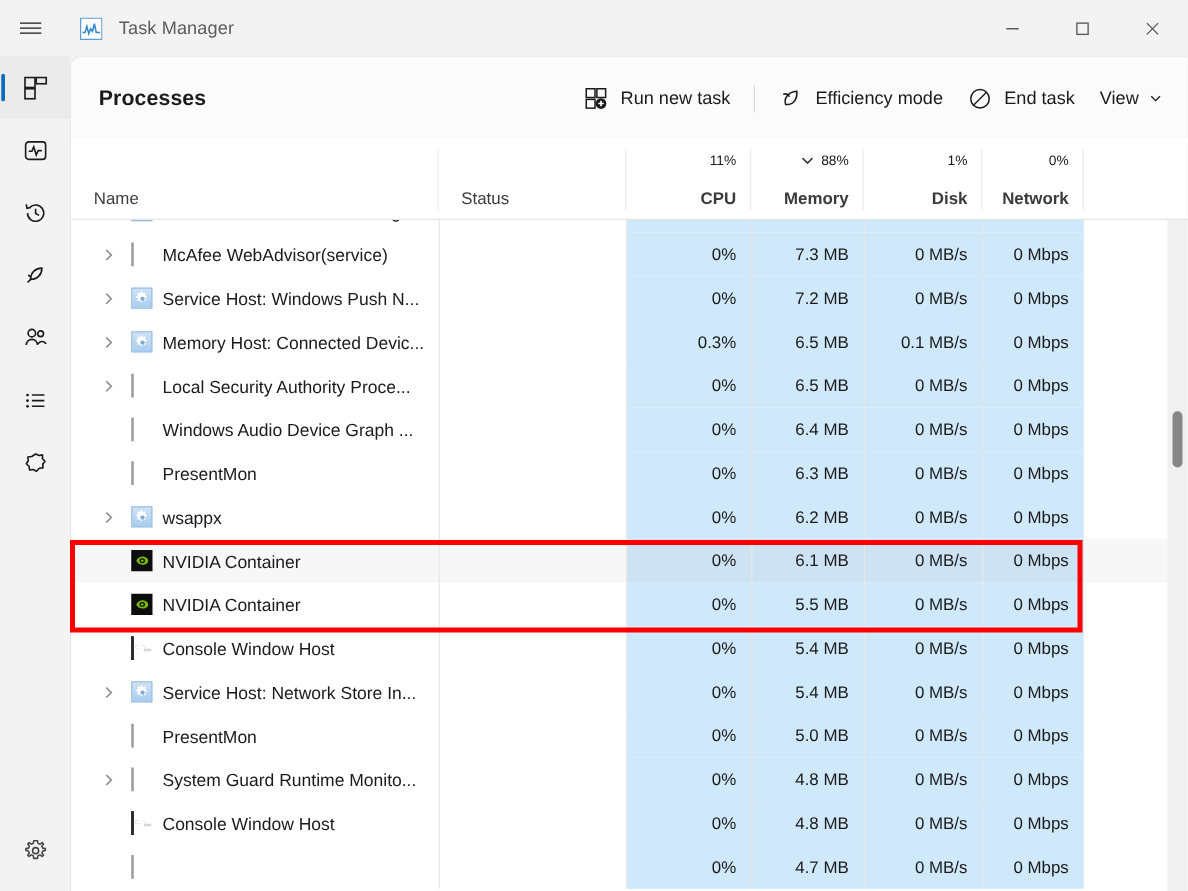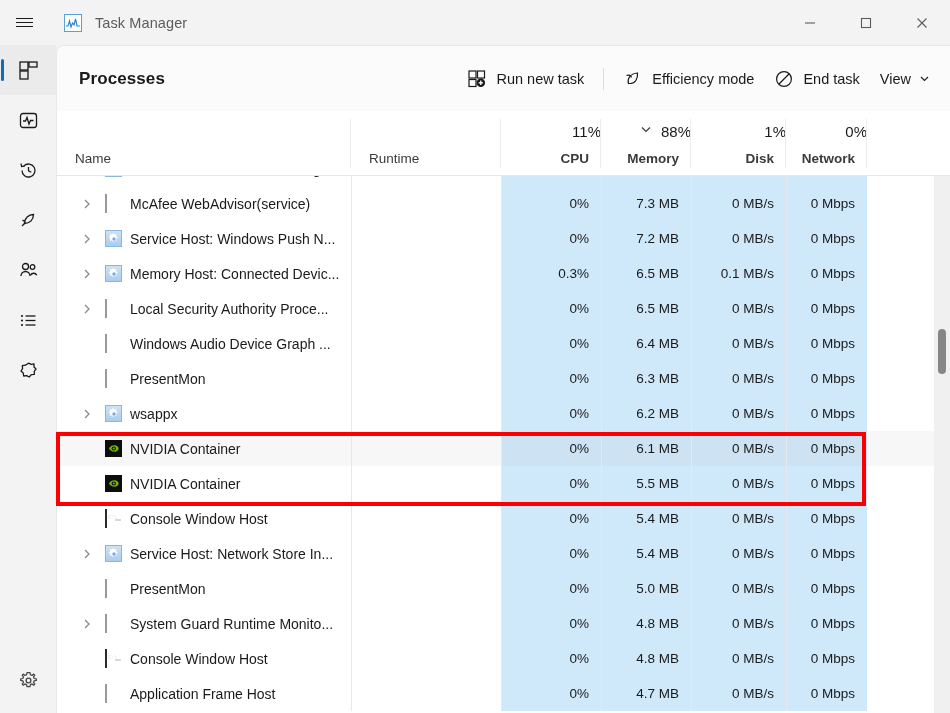--- a/index.html
+++ b/index.html
@@ -139,22 +139,22 @@
     position: relative;
     height: 65px;
     background: #ffffff;
     border-bottom: 1px solid #e6e6e6;
   }
   .colhead {
     position: absolute; top: 0;
     height: 65px;
   }
   .colhead .pct {
-    position: absolute; top: 12px; right: 0;
-    font-size: 15px; color: #1a1a1a;
+    position: absolute; top: 12px; right: 12px;
+    font-size: 11px; color: #1a1a1a;
   }
   .colhead .lbl {
     position: absolute; bottom: 10px;
     font-size: 13.5px; color: #3b3b3b;
   }
   .colhead.num .lbl { right: 12px; font-weight: bold; }
   .colhead.txt .lbl { left: 18px; }
   .colhead .vline {
     position: absolute; right: 0; top: 8px;
     width: 1px; height: 49px; background: #ececec;
@@ -471,21 +471,21 @@
       </div>
     </div>
 
     <div id="table-header">
       <div class="colhead txt" style="left:0;width:294px">
         <span class="lbl">Name</span>
         <span class="vline"></span>
       </div>
 
       <div class="colhead txt" style="left:294px;width:150px">
-        <span class="lbl">Runtime</span>
+        <span class="lbl">Status</span>
         <span class="vline"></span>
       </div>
 
       <div class="colhead num" style="left:444px;width:100px">
         <span class="pct">11%</span>
         <span class="lbl">CPU</span>
         <span class="vline"></span>
       </div>
 
       <div class="colhead num" style="left:544px;width:90px">
@@ -822,21 +822,20 @@
             <div class="val" style="left: 729px; width: 81px;">0 Mbps</div>
           </div>
           <div class="row">
             <div class="band" style="left: 444px; width: 366px;"></div>
             <div class="colsep" style="left: 294px;"></div>
             <div class="colsep" style="left: 444px;"></div>
             <div class="colsep" style="left: 544px;"></div>
             <div class="colsep" style="left: 634px;"></div>
             <div class="colsep" style="left: 729px;"></div>
             <div class="picon"><span class="ic-app"></span></div>
-            <div class="pname">Application Frame Host</div>
             <div class="val" style="left: 294px; width: 150px; justify-content: flex-start; padding-left: 18px;"></div>
             <div class="val" style="left: 444px; width: 100px;">0%</div>
             <div class="val" style="left: 544px; width: 90px;">4.7 MB</div>
             <div class="val" style="left: 634px; width: 95px;">0 MB/s</div>
             <div class="val" style="left: 729px; width: 81px;">0 Mbps</div>
           </div>
         </div>
     </div>
 
     <div id="scroll-track">

